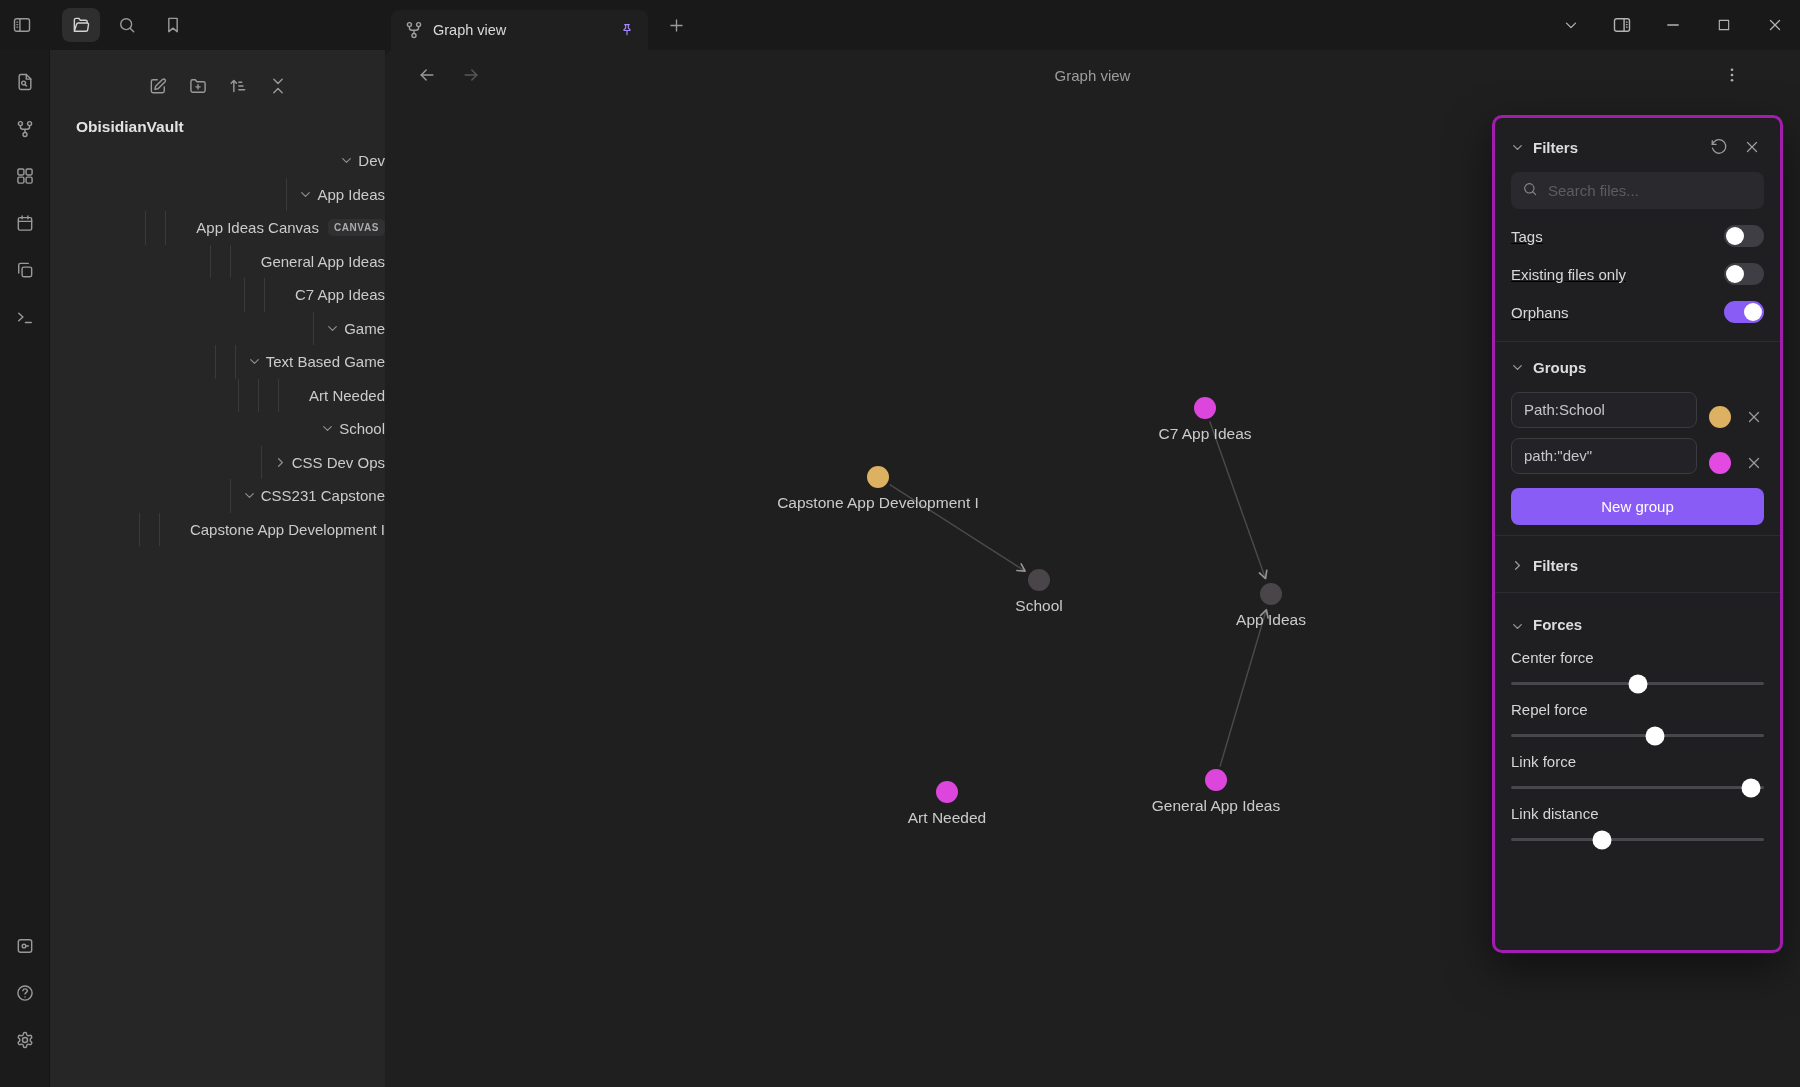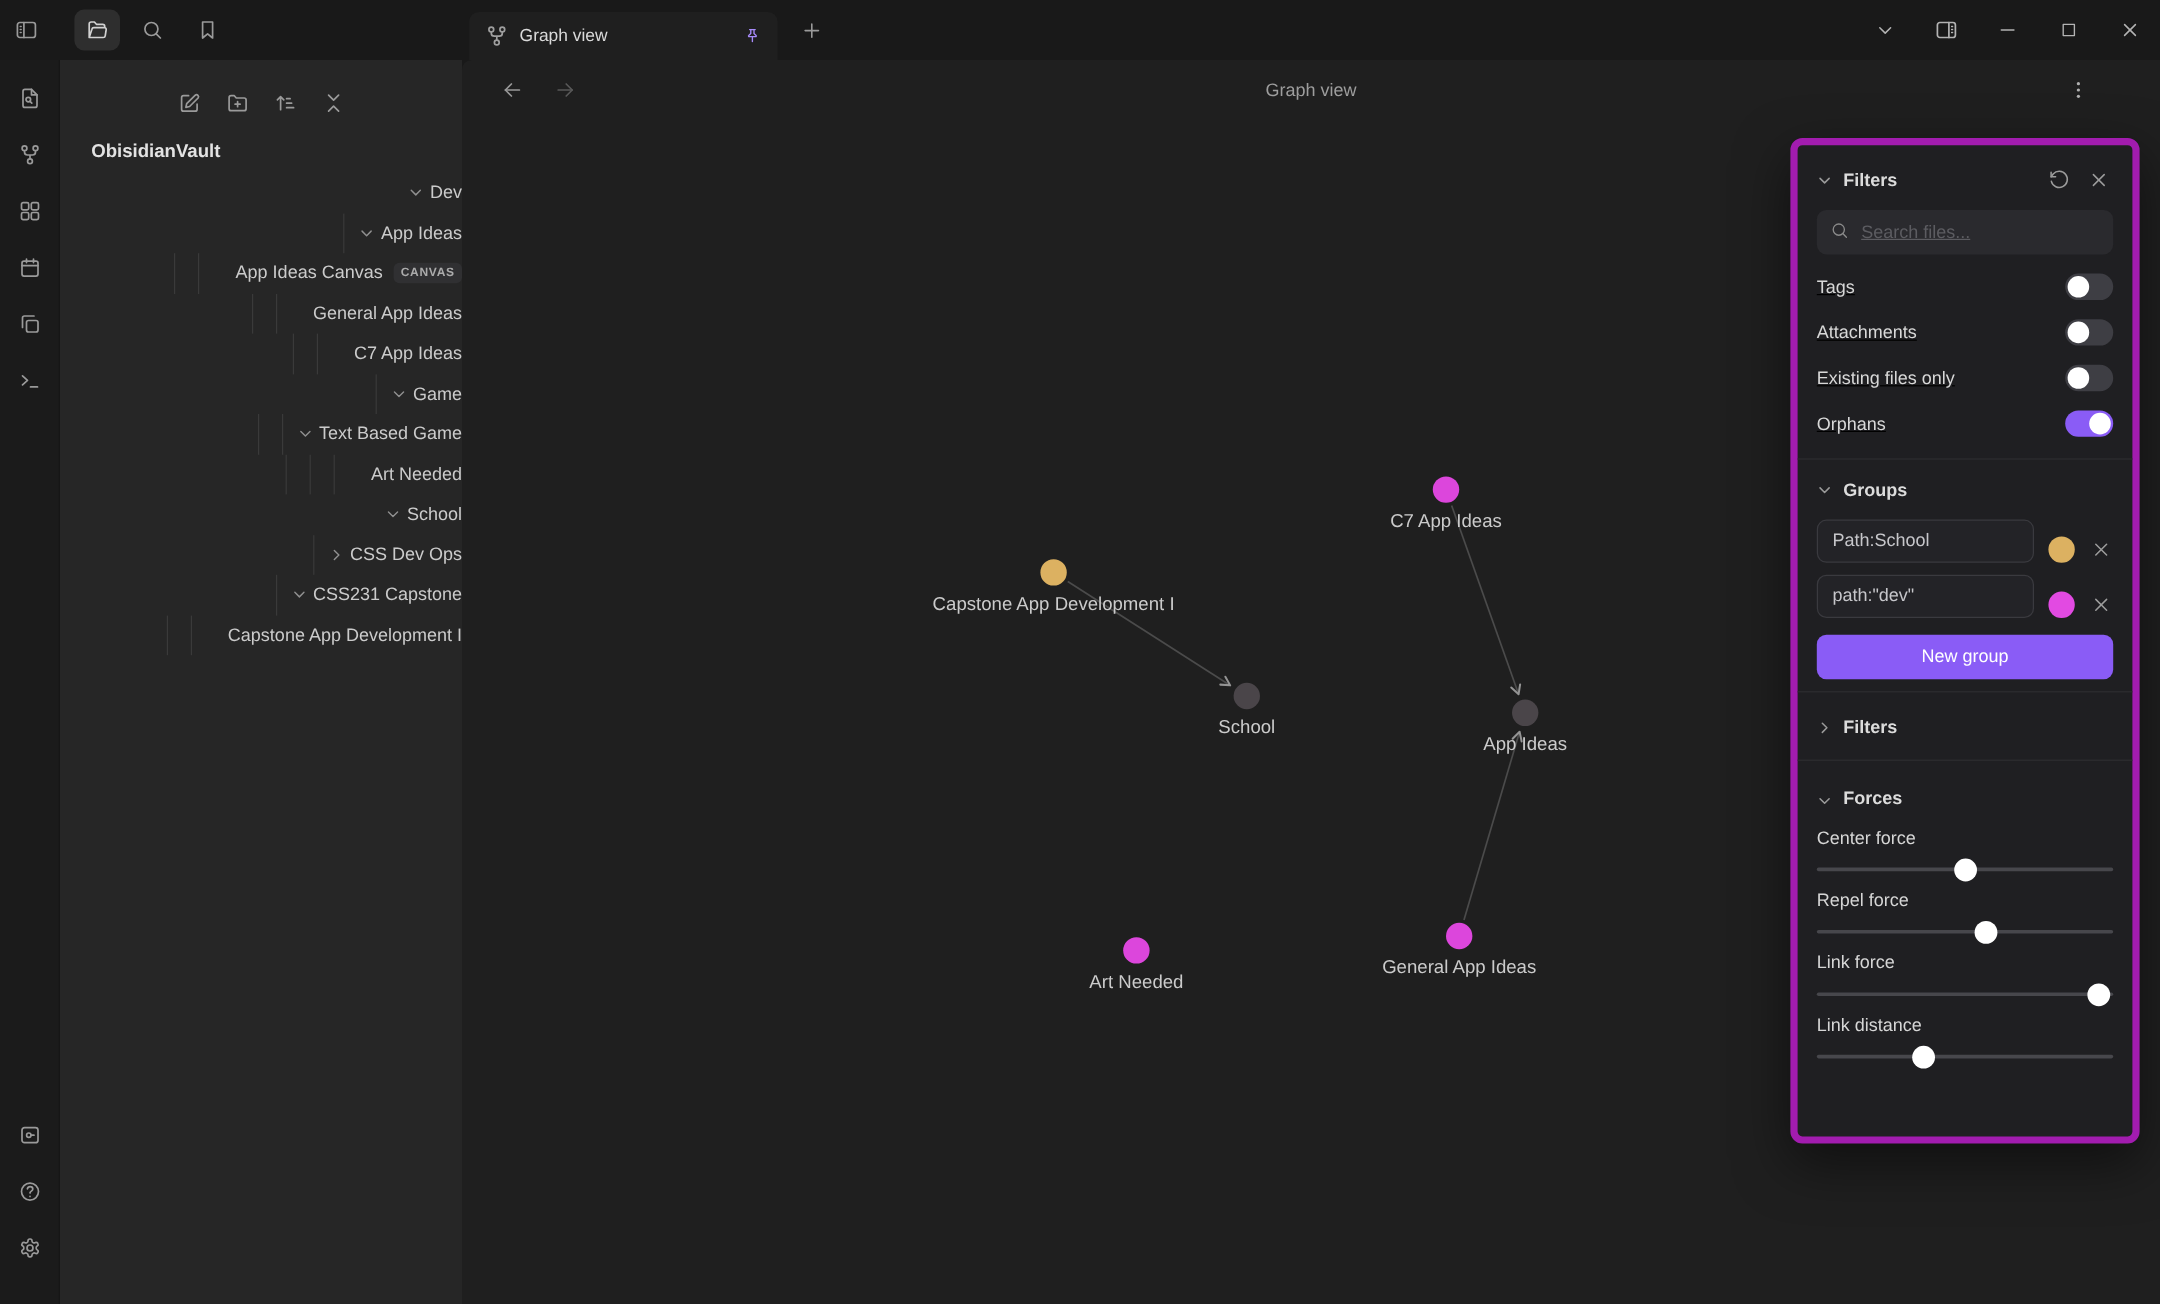--- a/index.html
+++ b/index.html
@@ -49,29 +49,29 @@
   .pane-header { position:relative; height:50px; display:flex; align-items:center; z-index:4; }
   .nav-arrows { margin-left:28px; display:flex; gap:16px; }
   .nav-arrows .fwd { color:#585858; }
   .pane-title { position:absolute; left:0; right:0; text-align:center; color:#9d9d9d; font-size:15px; }
   .kebab-btn { position:absolute; right:54px; top:11px; color:#b0b0b0; }
 
   svg.graph { position:absolute; inset:0; width:100%; height:100%; }
   .graph text { font-family:"Liberation Sans", sans-serif; font-size:15.5px; fill:#cbcbcb; }
 
   .panel { position:absolute; top:65px; right:17px; width:291px; height:838px; background:#1f1f22;
-           border:6px solid #a21caf; border-radius:10px; box-shadow:0 16px 44px rgba(0,0,0,.5);
+           border:3px solid #a21caf; border-radius:10px; box-shadow:0 16px 44px rgba(0,0,0,.5);
            padding:14px 16px; z-index:5; font-size:15px; }
   .p-header { display:flex; align-items:center; gap:9px; height:30px; color:#dcdcdc; font-weight:700; }
   .p-header .chev { color:#9a9a9a; display:flex; }
   .p-header .spacer { flex:1; }
   .p-header .icon-btn { width:24px; height:24px; color:#9c9c9c; }
   .search-box { margin-top:10px; height:37px; background:#2a2a2e; border-radius:8px; display:flex;
                 align-items:center; gap:10px; padding:0 11px; color:#8a8a8a; cursor:text; }
-  .search-ph { color:#5c5c61; font-size:15px;text-decoration:underline; }
+  .search-ph { color:#5c5c61; font-size:15px; }
   .toggles { margin-top:8px; }
   .toggle-row { height:38px; display:flex; align-items:center; justify-content:space-between;text-decoration:underline; }
   .toggle-row .t-label { color:#d8d8d8; font-weight:400; }
   .switch { width:40px; height:22px; border-radius:11px; background:#3e3e44; position:relative; cursor:pointer; }
   .switch .knob { position:absolute; top:2px; left:2px; width:18px; height:18px; border-radius:50%; background:#fff; }
   .switch.on { background:var(--accent); }
   .switch.on .knob { left:20px; }
   .p-divider { height:1px; background:#2d2d31; margin:10px -16px; }
   .group-row { display:flex; align-items:flex-end; gap:12px; margin-top:10px; }
   .group-input { width:194px; height:36px; line-height:34px; background:#232327; border:1px solid #3a3a3f;
@@ -504,26 +504,20 @@
       <span class="search-ph">Search files...</span>
     </div>
     <div class="toggles" id="toggles">
         <div class="toggle-row">
           <span class="t-label">Tags</span>
           <div class="switch">
             <div class="knob"></div>
           </div>
         </div>
         <div class="toggle-row">
-          <span class="t-label">Attachments</span>
-          <div class="switch">
-            <div class="knob"></div>
-          </div>
-        </div>
-        <div class="toggle-row">
           <span class="t-label">Existing files only</span>
           <div class="switch">
             <div class="knob"></div>
           </div>
         </div>
         <div class="toggle-row">
           <span class="t-label">Orphans</span>
           <div class="switch on">
             <div class="knob"></div>
           </div>

